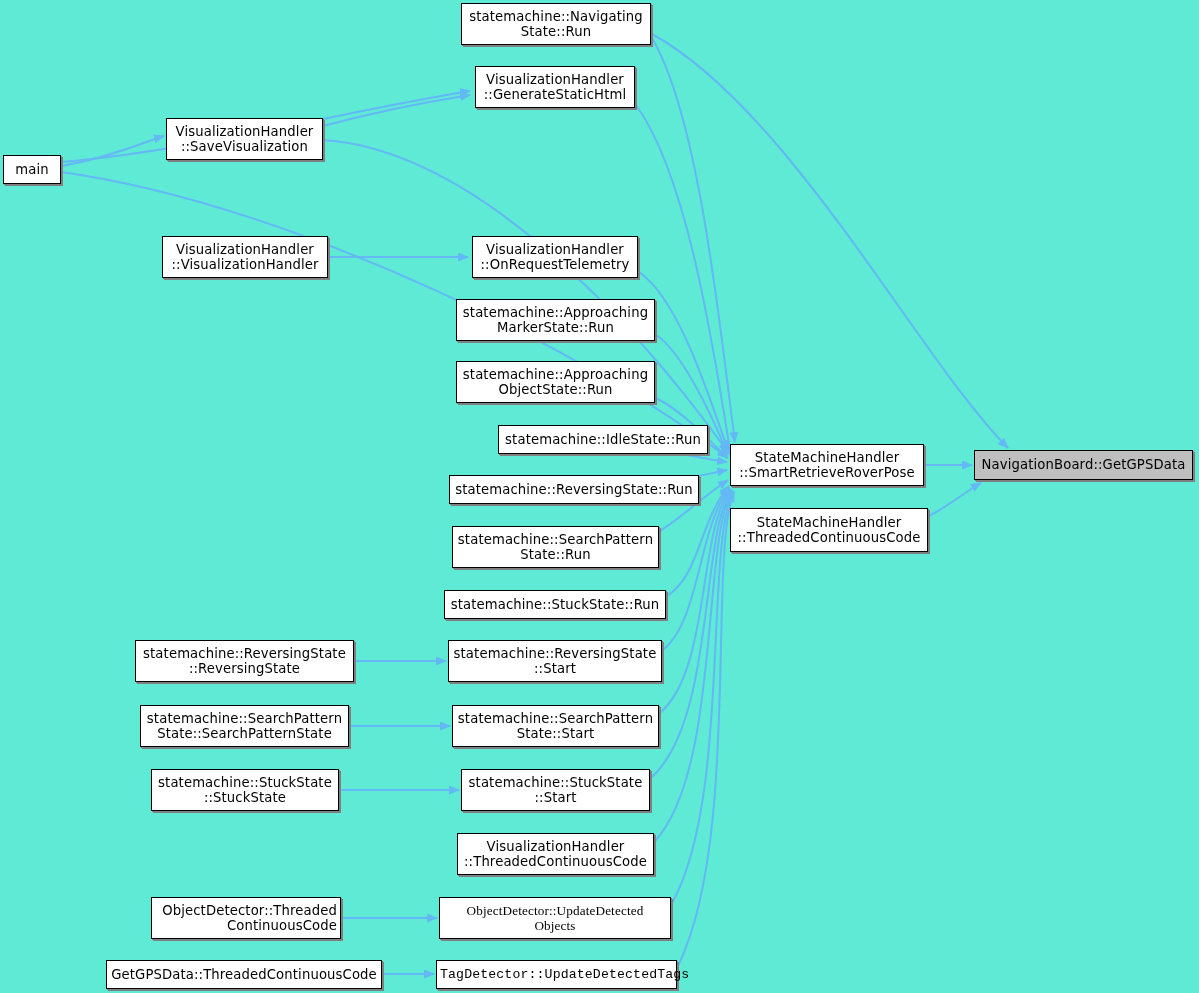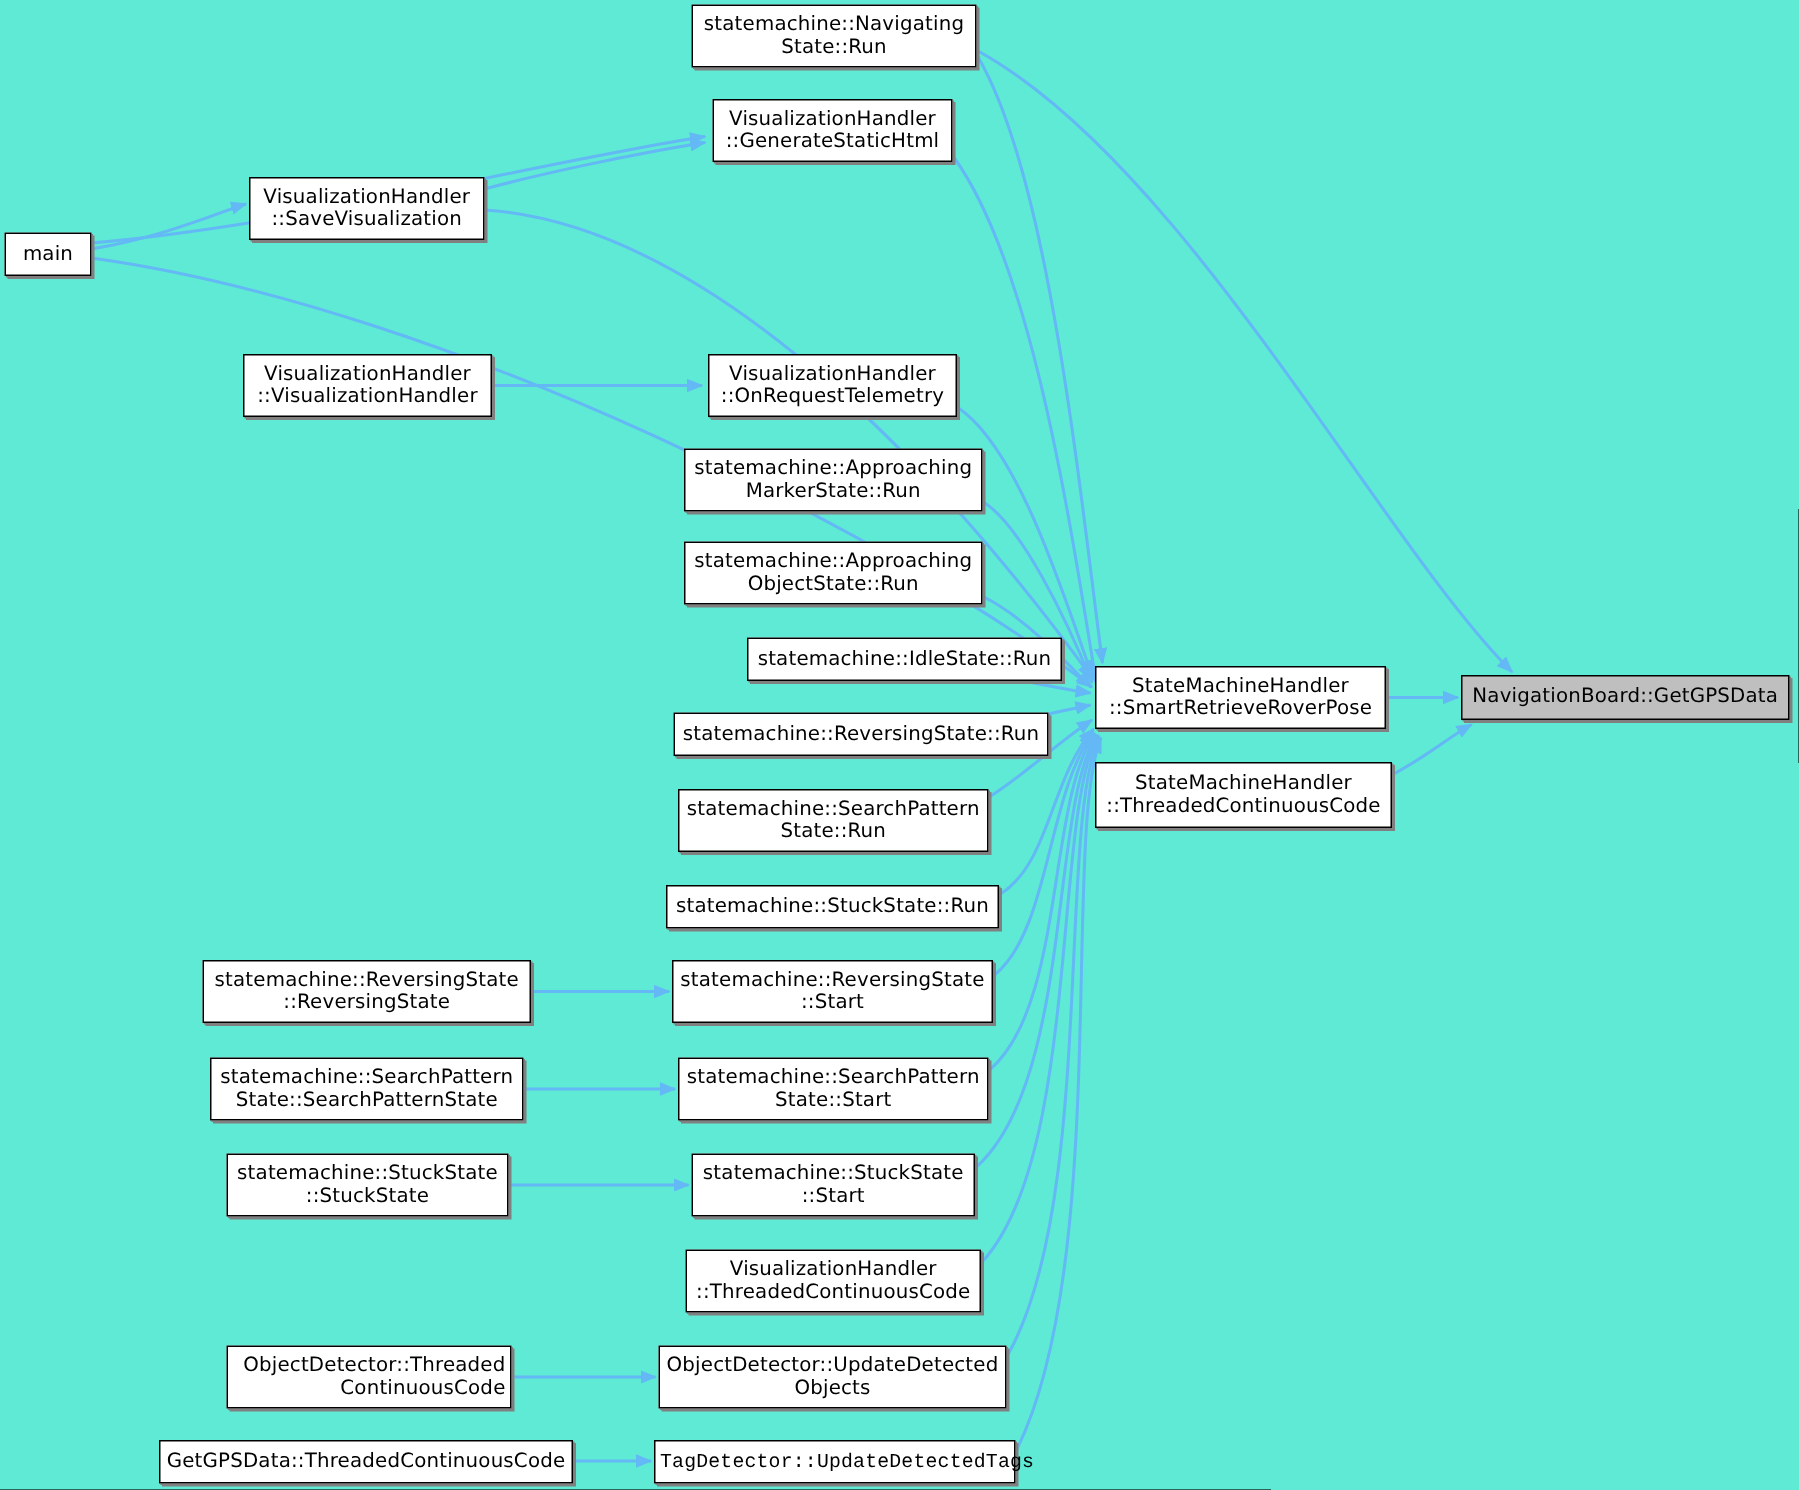--- a/index.html
+++ b/index.html
@@ -120,21 +120,21 @@
       <div class="node" style="left: 452px; top: 705px; width: 207px; height: 42px;"><span class="node-label">statemachine::SearchPattern
 State::Start</span></div>
       <div class="node" style="left: 151px; top: 769px; width: 188px; height: 42px;"><span class="node-label">statemachine::StuckState
 ::StuckState</span></div>
       <div class="node" style="left: 461px; top: 769px; width: 189px; height: 42px;"><span class="node-label">statemachine::StuckState
 ::Start</span></div>
       <div class="node" style="left: 457px; top: 833px; width: 197px; height: 42px;"><span class="node-label">VisualizationHandler
 ::ThreadedContinuousCode</span></div>
       <div class="node" style="left: 151px; top: 897px; width: 190px; height: 42px; text-align: right;"><span class="node-label">ObjectDetector::Threaded
 ContinuousCode</span></div>
-      <div class="node" style="left: 439px; top: 897px; width: 232px; height: 42px;"><span class="node-label">ObjectDetector::UpdateDetected
+      <div class="node" style="left: 439px; top: 897px; width: 232px; height: 42px; font-family: Liberation Serif, serif;"><span class="node-label">ObjectDetector::UpdateDetected
 Objects</span></div>
       <div class="node" style="left: 106px; top: 960px; width: 276px; height: 29px;"><span class="node-label">GetGPSData::ThreadedContinuousCode</span></div>
       <div class="node" style="left: 436px; top: 960px; width: 241px; height: 29px; font-family: Liberation Mono, monospace;"><span class="node-label">TagDetector::UpdateDetectedTags</span></div>
       <div class="node" style="left: 730px; top: 444px; width: 194px; height: 42px;"><span class="node-label">StateMachineHandler
 ::SmartRetrieveRoverPose</span></div>
       <div class="node" style="left: 730px; top: 508px; width: 198px; height: 44px;"><span class="node-label">StateMachineHandler
 ::ThreadedContinuousCode</span></div>
       <div class="node highlight" style="left: 974px; top: 450px; width: 219px; height: 30px; text-align: center;"><span class="node-label">NavigationBoard::GetGPSData</span></div>
     </div>
 </div>

